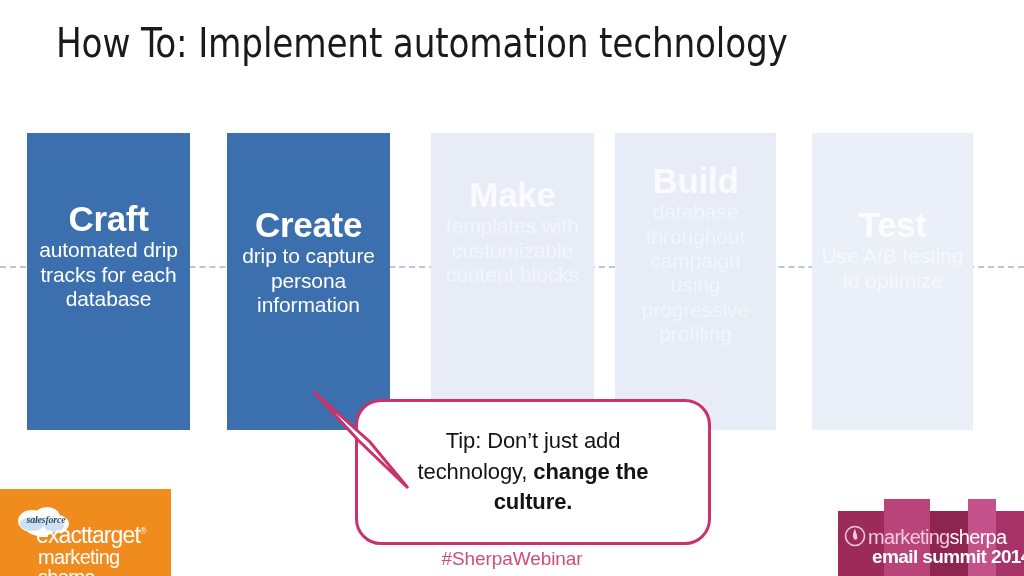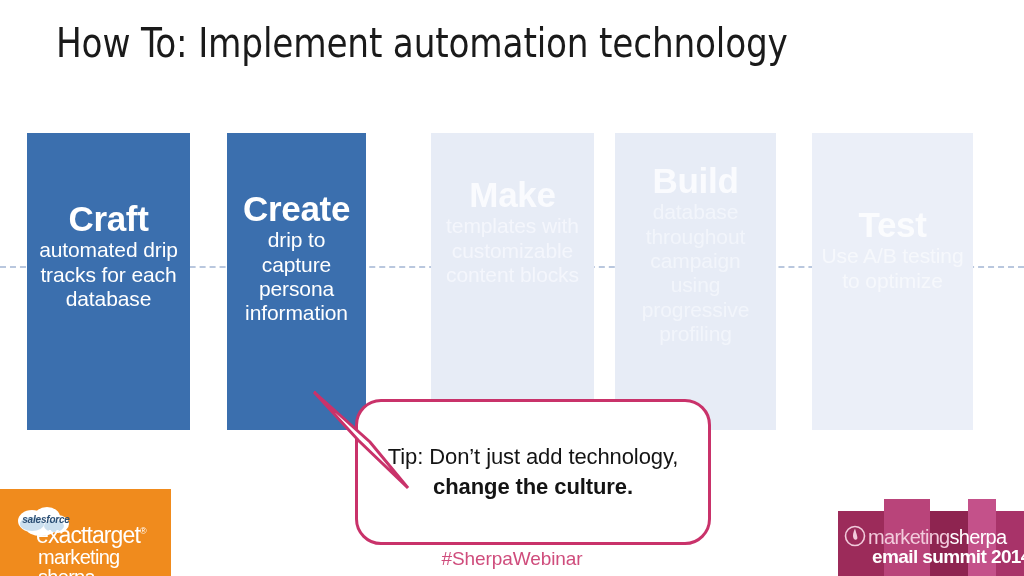--- a/index.html
+++ b/index.html
@@ -86,21 +86,21 @@
 
   .card.is-faded-1 .card-heading { color: #FAFBFE; }
   .card.is-faded-1 .card-body    { color: #F4F6FC; }
   .card.is-faded-2 .card-heading { color: #FAFBFE; }
   .card.is-faded-2 .card-body    { color: #F2F5FB; }
   .card.is-faded-3 .card-heading { color: #FBFCFE; }
   .card.is-faded-3 .card-body    { color: #F6F8FC; }
 
   
   #card-craft  { left: 27px;  top: 133px; width: 163px; height: 297px; padding-top: 66px; }
-  #card-create { left: 227px; top: 133px; width: 139px; height: 297px; padding-top: 56px; }
+  #card-create { left: 227px; top: 133px; width: 163px; height: 297px; padding-top: 72px; }
   #card-make   { left: 431px; top: 133px; width: 163px; height: 297px; padding-top: 42px; }
   #card-build  { left: 615px; top: 133px; width: 161px; height: 297px; padding-top: 28px; }
   #card-test   { left: 812px; top: 133px; width: 161px; height: 297px; padding-top: 72px; }
 
   
   #callout {
     position: absolute;
     left: 355px;
     top: 399px;
     width: 356px;
@@ -112,21 +112,21 @@
     border-radius: 26px;
     display: flex;
     align-items: center;
     justify-content: center;
   }
   #callout-text {
     font-size: 22px;
     line-height: 1.38;
     color: #141414;
     text-align: center;
-    padding: 0 28px;
+    padding: 0 43px;
     letter-spacing: -0.1px;
   }
   #callout-text .em { font-weight: bold; }
 
   
   #callout-tail {
     position: absolute;
     left: 296px;
     top: 380px;
     width: 130px;
@@ -164,21 +164,21 @@
     left: 14px;
     top: 16px;
     width: 58px;
     height: 32px;
   }
   #et-cloud-label {
     position: absolute;
     left: 22px;
     top: 25px;
     width: 48px;
-    font-family: Liberation Sans, sans-serif;
+    font-family: Liberation Serif, serif;
     font-style: italic;
     font-size: 10px;
     font-weight: bold;
     color: #2c4f74;
     letter-spacing: -0.2px;
     z-index: 2;
     text-align: center;
   }
   #et-name {
     position: absolute;

